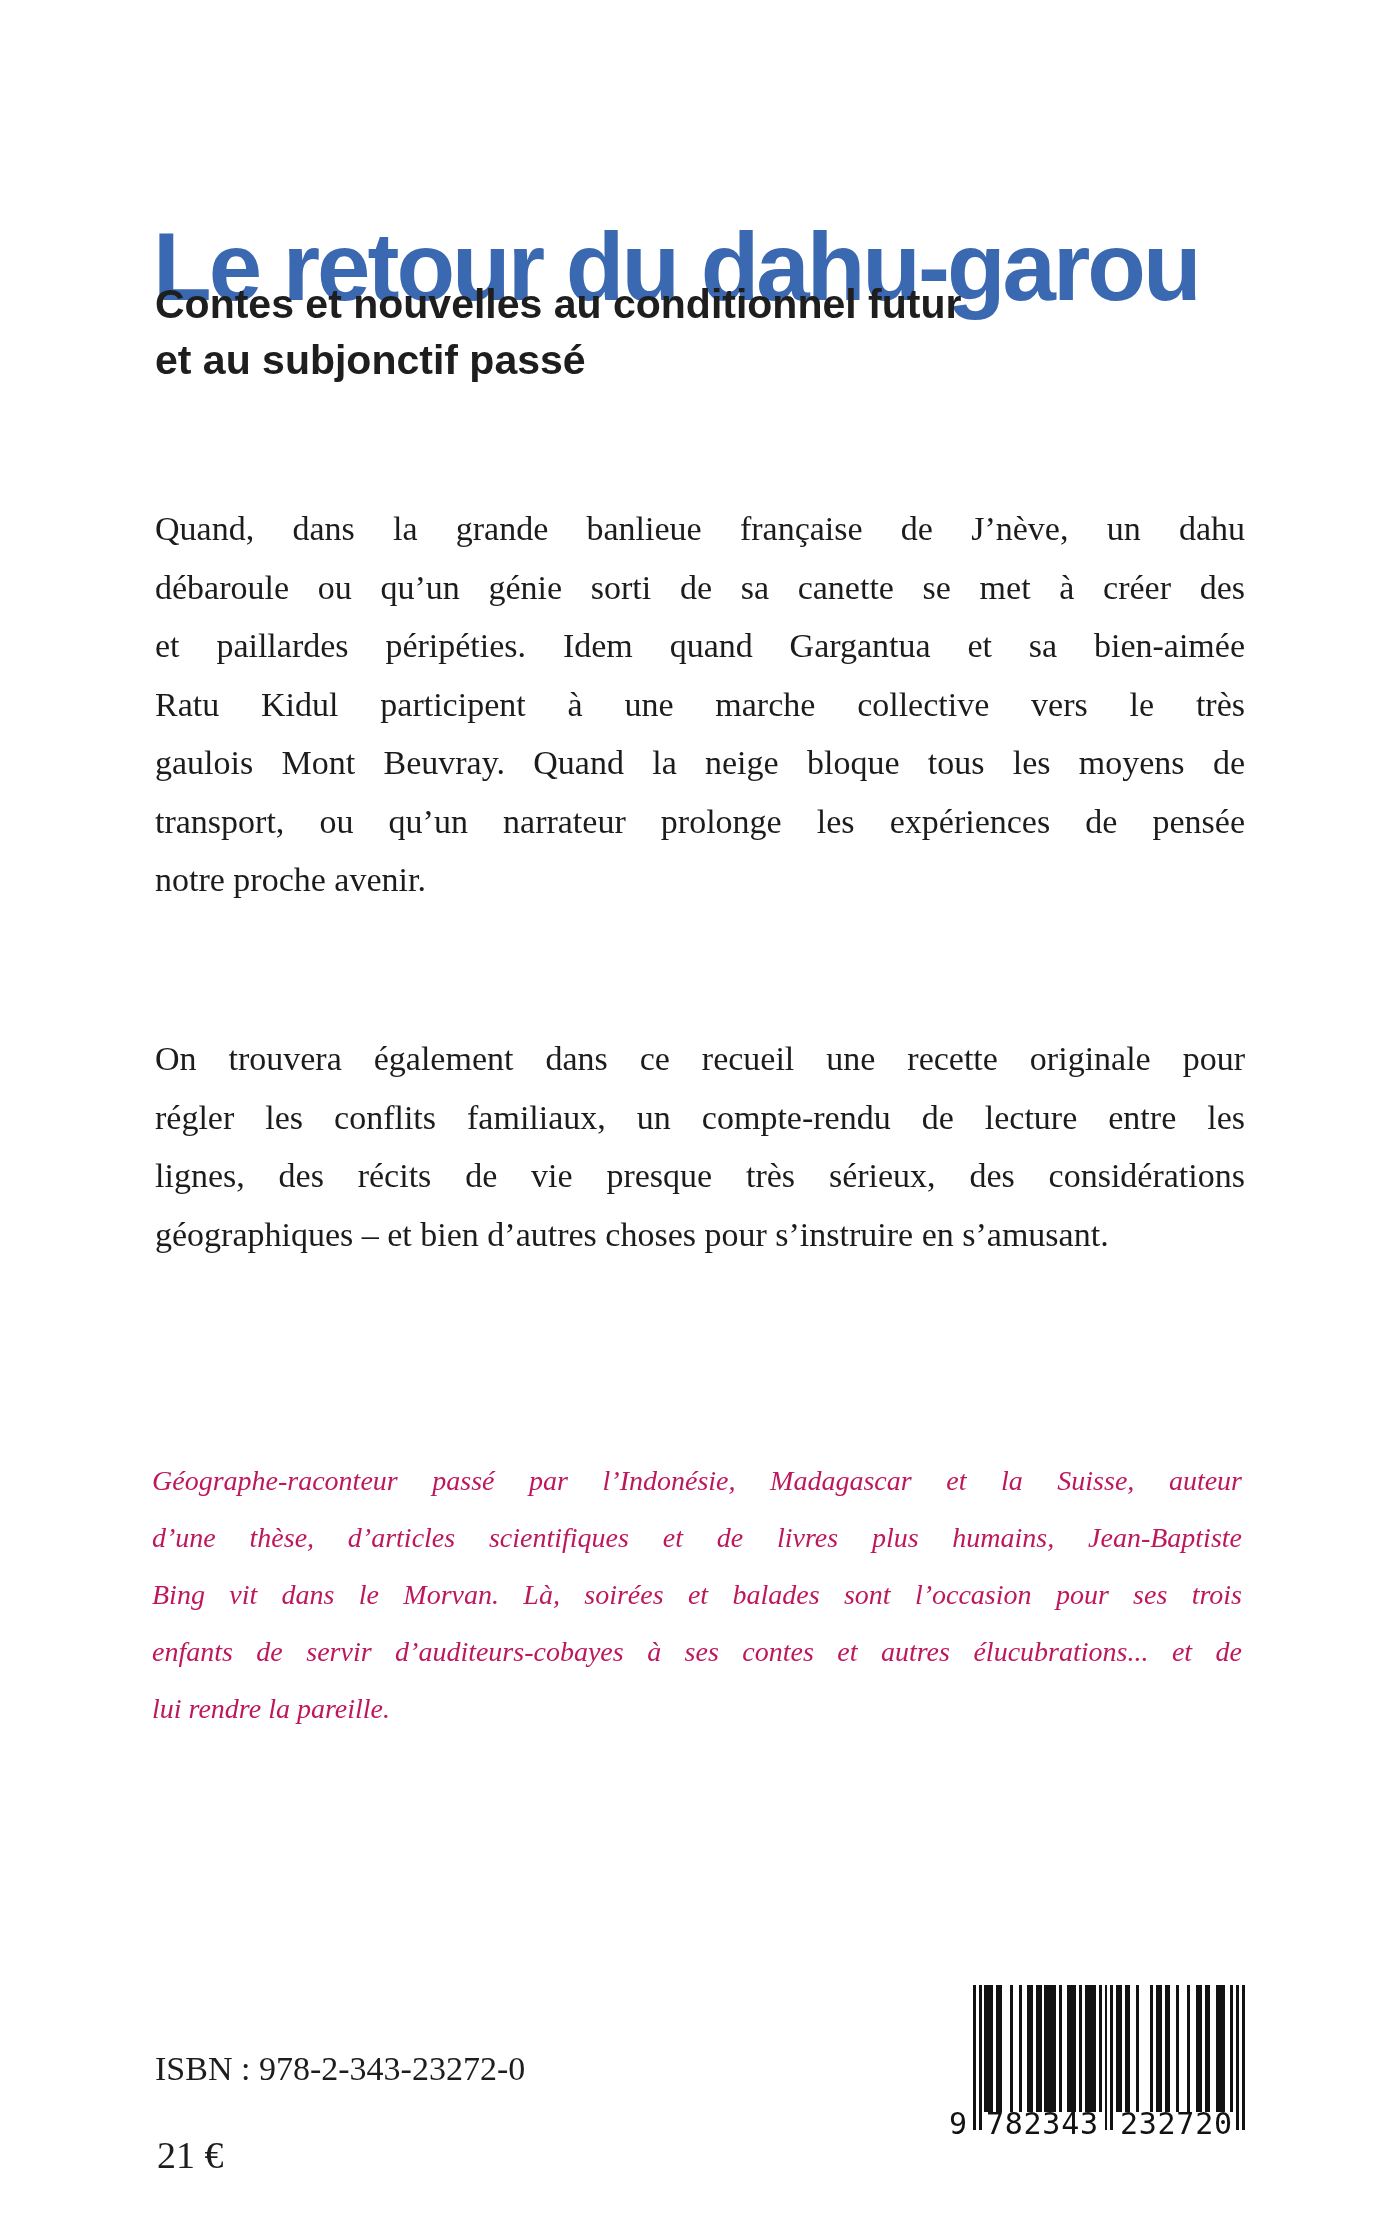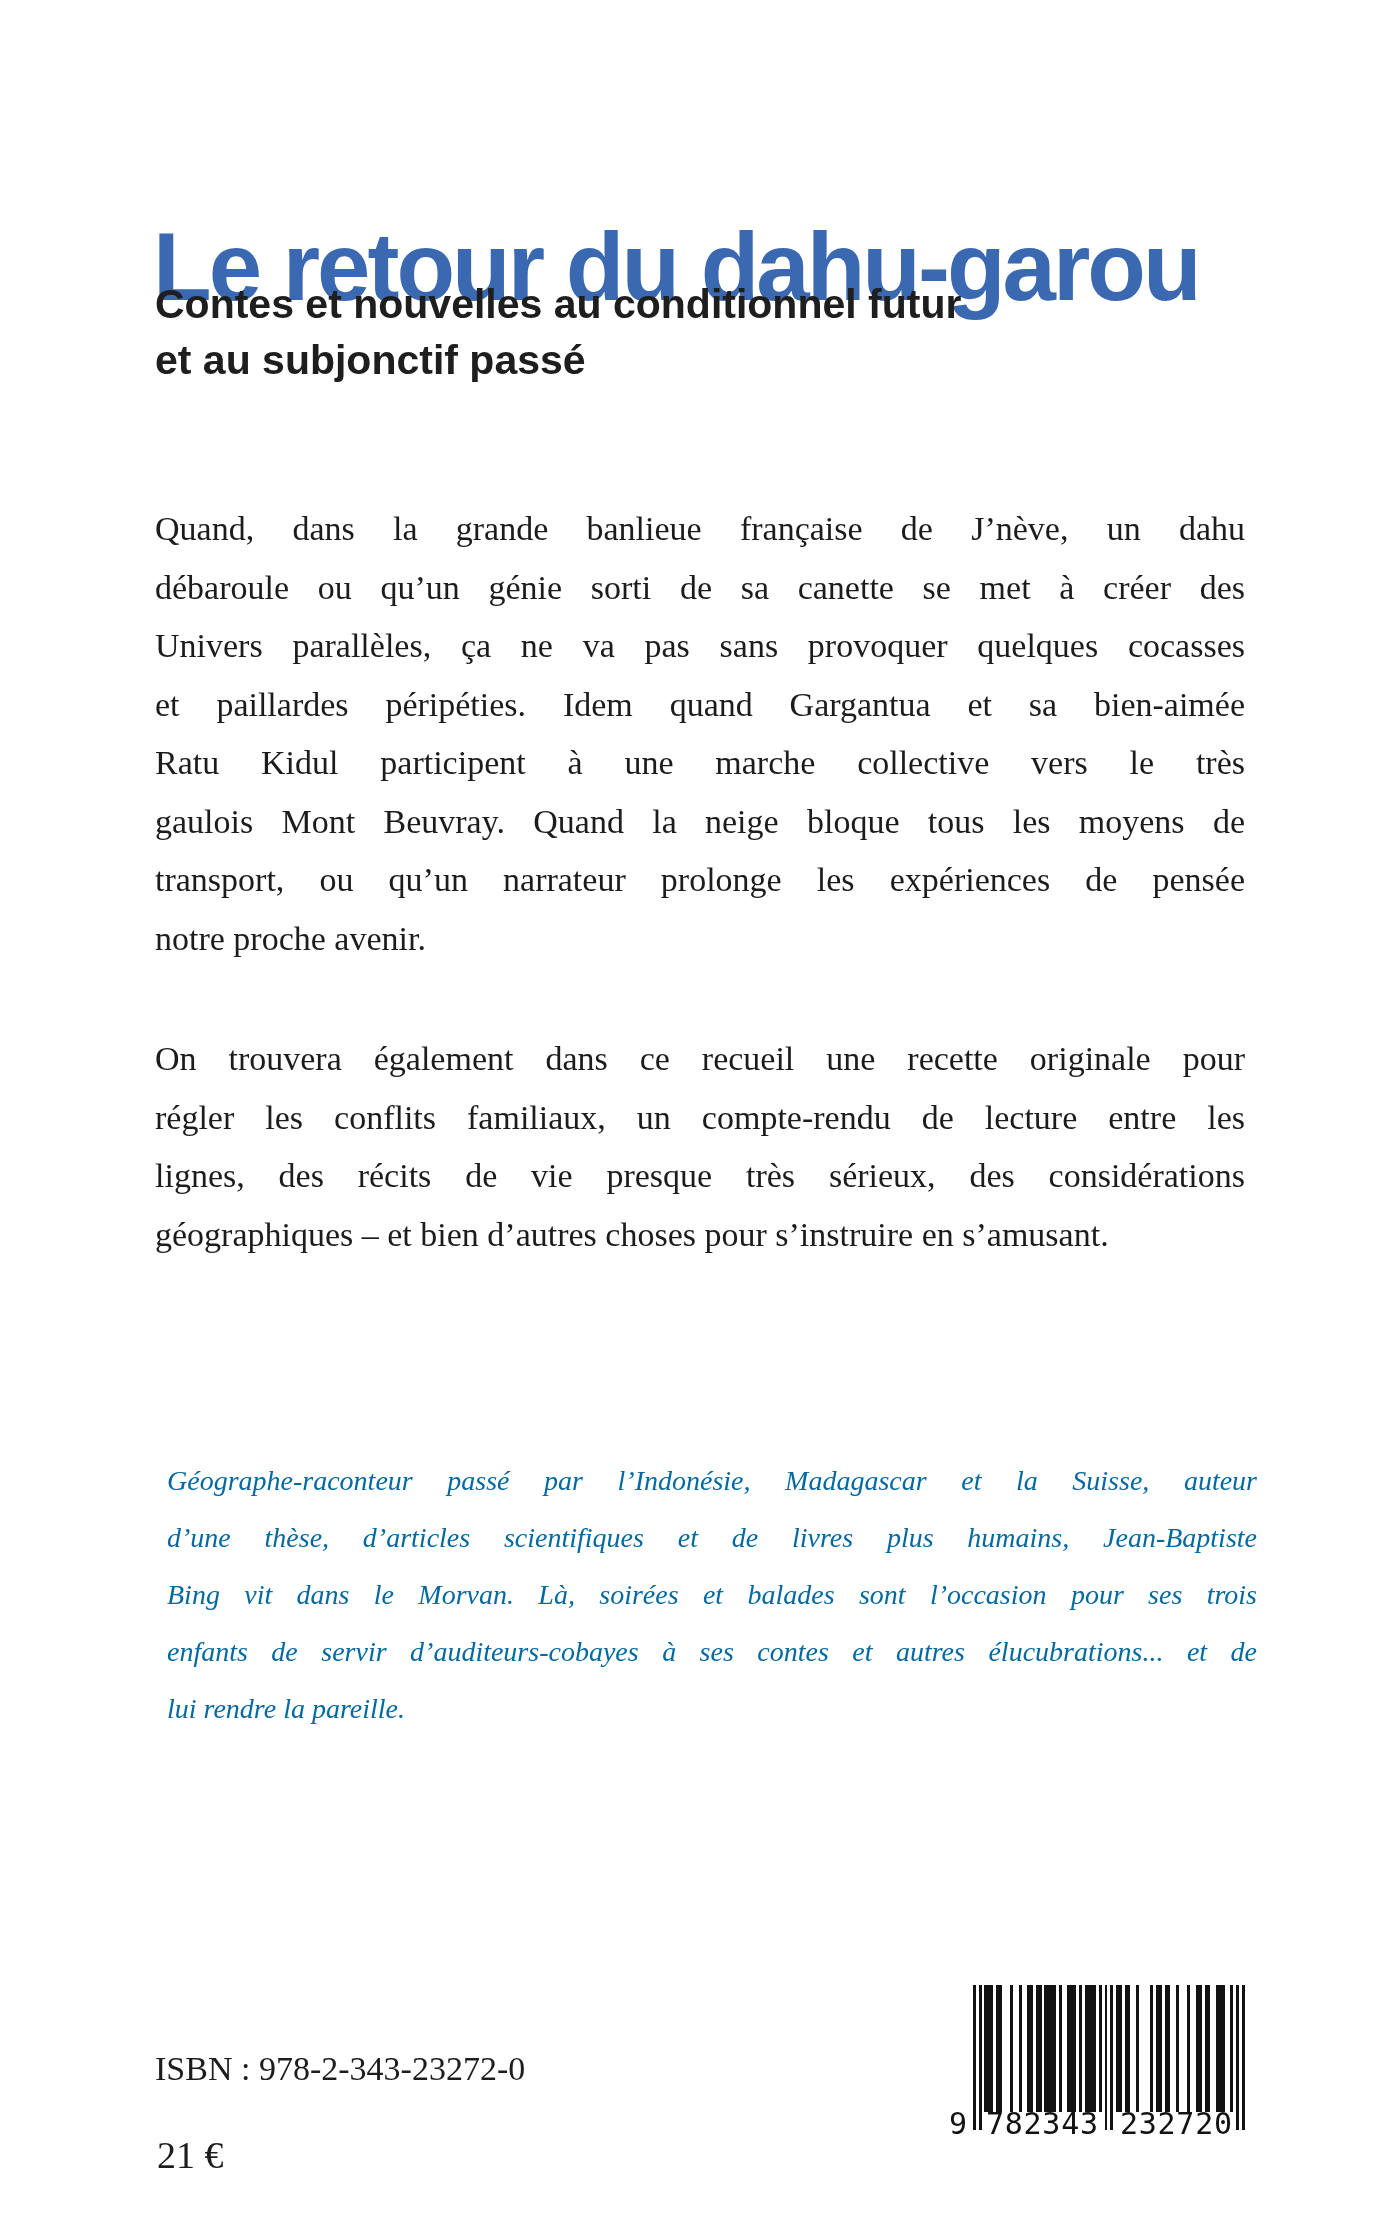--- a/index.html
+++ b/index.html
@@ -15,22 +15,22 @@
                  font-size:41px;line-height:56px;color:#1e1e1e;white-space:nowrap;}
 
   
   .para{position:absolute;left:155px;width:1090px;font-size:34px;line-height:58.5px;color:#1c1c1c;}
   .para .line{text-align:justify;text-align-last:justify;}
   .para .line:last-child{text-align-last:left;}
   #para1{top:500px;}
   #para2{top:1030px;}
 
   
-  .bio{position:absolute;left:167px;top:1452px;width:1090px;
-       font-style:italic;font-size:28px;line-height:57px;color:#0369a1;}
+  .bio{position:absolute;left:152px;top:1452px;width:1090px;
+       font-style:italic;font-size:28px;line-height:57px;color:#be185d;}
   .bio .line{text-align:justify;text-align-last:justify;}
   .bio .line:last-child{text-align-last:left;}
   .bio .bold{font-weight:normal;}
 
   
   .isbn{position:absolute;left:155px;top:2050px;font-size:34px;white-space:nowrap;font-family:Liberation Serif, serif;}
   .price{position:absolute;left:157px;top:2098px;font-size:38px;white-space:nowrap;margin-top:35px;}
 
   
   .barcode{position:absolute;left:973px;top:1985px;width:272px;height:170px;}
@@ -51,21 +51,20 @@
   <h1 class="book-title" style="color: rgb(59, 105, 177);">Le retour du dahu-garou</h1>
 
   <div class="book-subtitle">
     <div>Contes et nouvelles au conditionnel futur</div>
     <div>et au subjonctif passé</div>
   </div>
 
   <div class="para" id="para1">
       <div class="line">Quand, dans la grande banlieue française de J’nève, un dahu</div>
       <div class="line">débaroule ou qu’un génie sorti de sa canette se met à créer des</div>
-      <div class="line">Univers parallèles, ça ne va pas sans provoquer quelques cocasses</div>
       <div class="line">et paillardes péripéties. Idem quand Gargantua et sa bien-aimée</div>
       <div class="line">Ratu Kidul participent à une marche collective vers le très</div>
       <div class="line">gaulois Mont Beuvray. Quand la neige bloque tous les moyens de</div>
       <div class="line">transport, ou qu’un narrateur prolonge les expériences de pensée</div>
       <div class="line">notre proche avenir.</div>
     </div>
 
   <div class="para" id="para2">
       <div class="line">On trouvera également dans ce recueil une recette originale pour</div>
       <div class="line">régler les conflits familiaux, un compte-rendu de lecture entre les</div>

